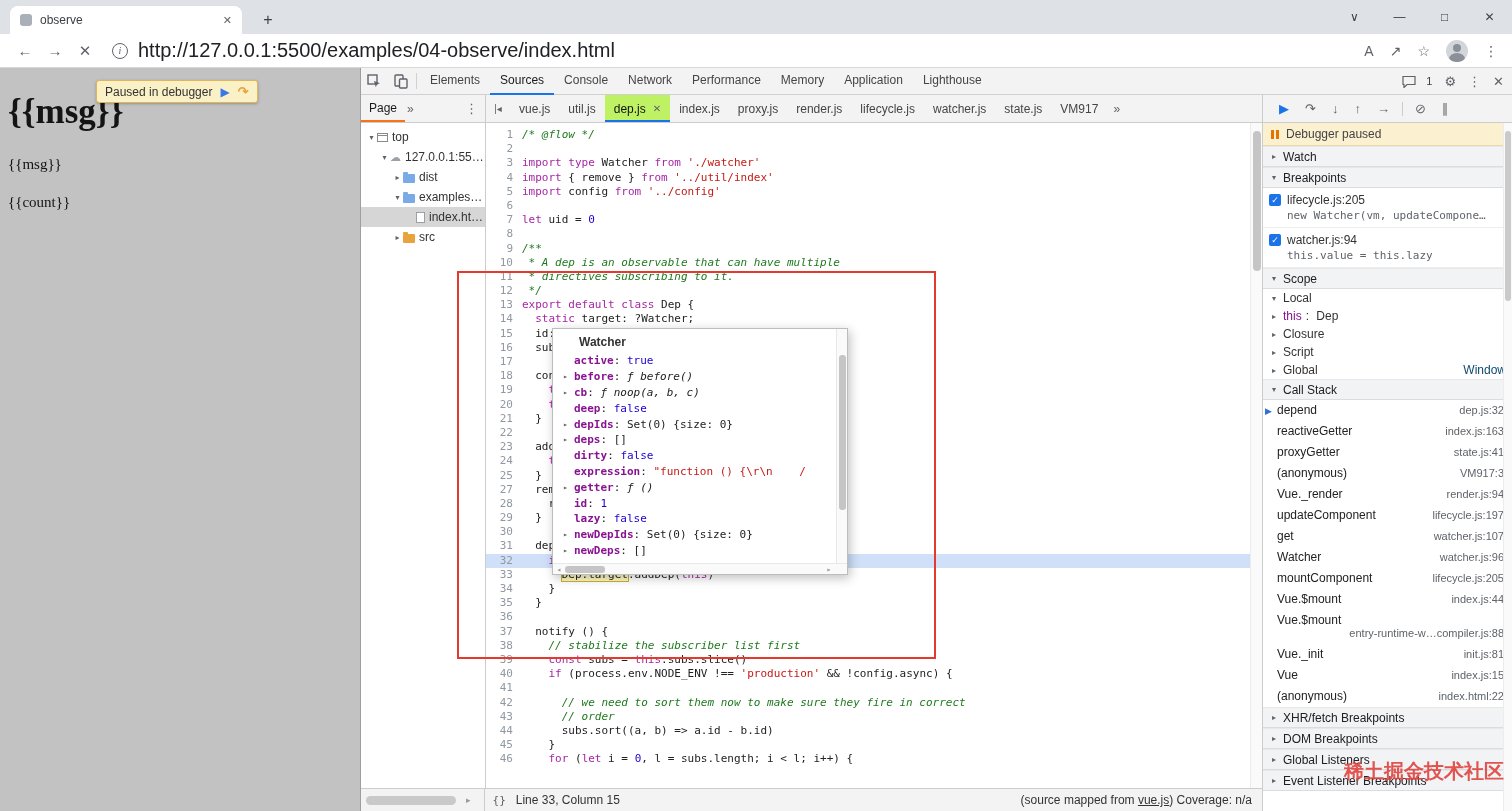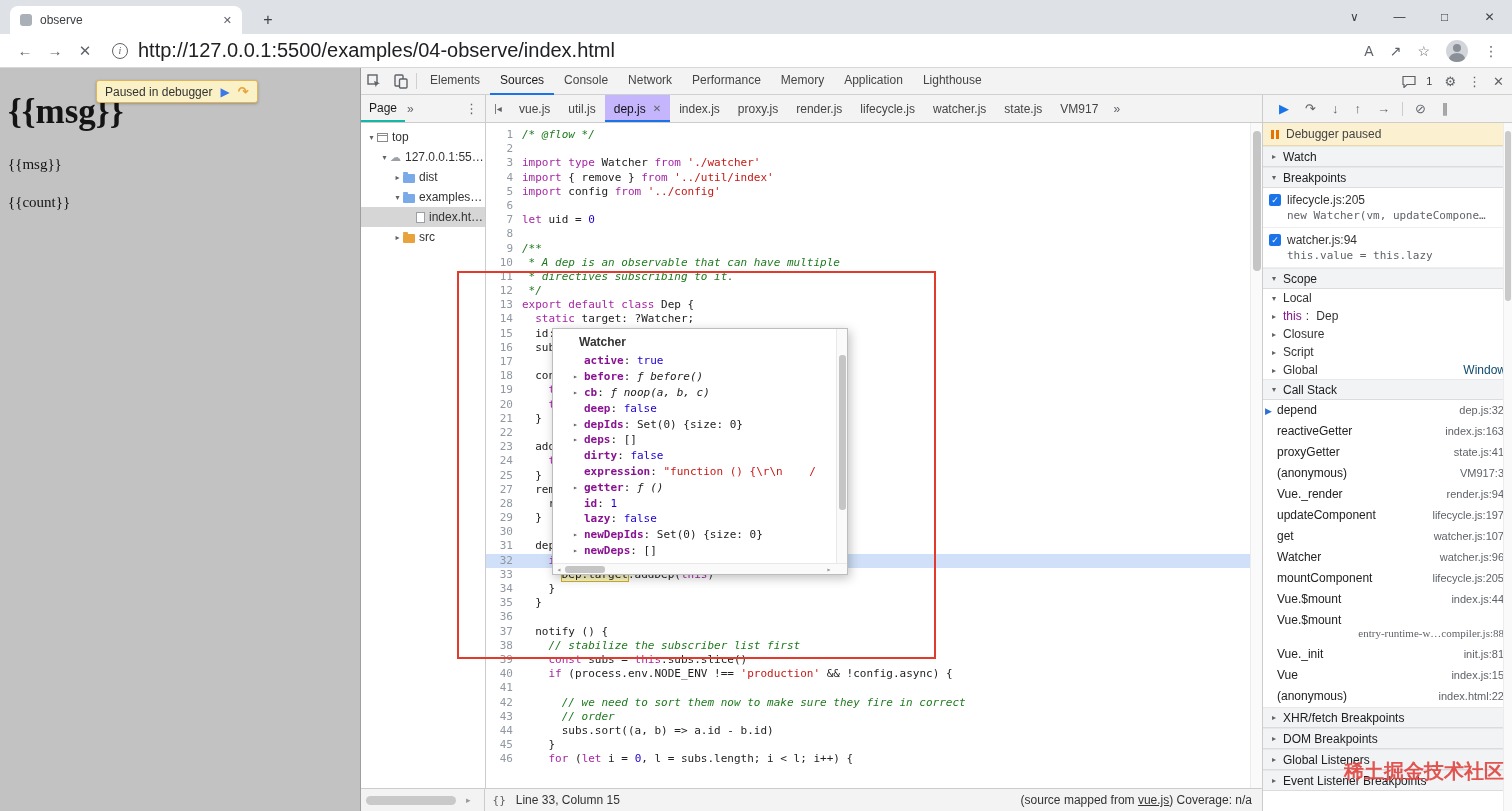--- a/index.html
+++ b/index.html
@@ -55,21 +55,21 @@
   .dt-right { margin-left:auto; display:flex; align-items:center; gap:12px; padding-right:8px; }
   .badge-num { font-size:11px; color:#3c4043; margin-left:-8px; }
   .dt-ic { font-size:13px; color:#5f6368; }
 
   .dt-body { position:absolute; left:0; top:27px; right:0; bottom:0; display:flex; }
 
   
   .nav-col { width:125px; flex:none; border-right:1px solid #ccc; display:flex; flex-direction:column; padding-bottom:23px; }
   .nav-header { height:28px; flex:none; background:#f3f3f3; border-bottom:1px solid #ccc; display:flex; align-items:center; }
   .nav-tab { font-size:12px; color:#1a1a1a; padding:0 8px; height:100%; display:flex; align-items:center;
-    border-bottom:2px solid #14b8a6; }
+    border-bottom:2px solid #f97316; }
   .nav-more { color:#5f6368; font-size:12px; margin-left:2px; }
   .nav-menu { margin-left:auto; padding:0 7px; color:#5f6368; font-size:13px; }
   .tree { flex:1; background:#fff; padding-top:4px; font-size:12px; color:#333; overflow:hidden; }
   .tree-row { height:20px; display:flex; align-items:center; white-space:nowrap; overflow:hidden; }
   .tree-row.selected { background:#d6d6d6; }
   .tr-arrow { width:11px; font-size:8px; color:#5f6368; text-align:center; flex:none; }
   .tr-label { margin-left:4px; overflow:hidden; text-overflow:ellipsis; }
   .tr-ic { flex:none; display:inline-block; }
   .ic-frame { width:11px; height:9px; border:1px solid #8a8a8a; position:relative; }
   .ic-frame::before { content:''; position:absolute; left:0; top:1px; width:100%; height:1px; background:#8a8a8a; }
@@ -80,21 +80,21 @@
   .ic-folder-blue::before, .ic-folder-orange::before { content:''; position:absolute; left:0; top:-2px; width:5px; height:2px;
     background:inherit; border-radius:1px 1px 0 0; }
   .ic-file { width:9px; height:11px; background:#fff; border:1px solid #9aa0a6; }
 
   
   .editor-col { flex:1; min-width:0; display:flex; flex-direction:column; position:relative; padding-bottom:23px; }
   .ed-tabs { height:28px; flex:none; background:#f3f3f3; border-bottom:1px solid #ccc; display:flex; align-items:center; }
   .ed-left { width:24px; text-align:center; color:#5f6368; font-size:10px; flex:none; }
   .ed-tabstrip { display:flex; height:100%; }
   .ed-tab { height:100%; display:flex; align-items:center; padding:0 9px; font-size:12px; color:#454545; white-space:nowrap; }
-  .ed-tab.active { background:#c4b5fd; color:#111; box-shadow:inset 0 -2px 0 #1a73e8; }
+  .ed-tab.active { background:#bef264; color:#111; box-shadow:inset 0 -2px 0 #1a73e8; }
   .ed-close { margin-left:7px; color:#5f6368; font-size:10px; }
   .ed-overflow { color:#5f6368; padding:0 6px; font-size:12px; }
   .code-wrap { flex:1; position:relative; background:#fff; overflow:hidden; }
   .code-lines { position:absolute; left:0; top:5px; right:12px; font-family:"DejaVu Sans Mono",monospace;
     font-size:11px; line-height:14.2px; }
   .crow { display:flex; height:14.2px; white-space:pre; }
   .crow.exec { background:#cfe0f8; }
   .lnum { width:36px; flex:none; text-align:right; padding-right:9px; color:#9198a1; }
   .tk-kw { color:#a626a4; }
   .tk-str { color:#c41a16; }
@@ -126,42 +126,42 @@
   .bp-code { margin:2px 0 0 18px; font-family:"DejaVu Sans Mono",monospace; font-size:11px; color:#5f6368;
     white-space:nowrap; overflow:hidden; height:14px; }
   .scope-row { height:18px; display:flex; align-items:center; gap:4px; padding:0 6px; white-space:pre; }
   .sv-name { color:#881391; }
   .sv-val { color:#333; }
   .sg-right { margin-left:auto; color:#0c4a6e; }
   .cs-row { position:relative; display:flex; flex-wrap:wrap; align-items:center; padding:4px 8px 4px 14px; line-height:13px; }
   .cs-row.active::before { content:'▶'; position:absolute; left:2px; top:5px; color:#2f6fd6; font-size:9px; }
   .cs-fn { color:#222; }
   .cs-loc { margin-left:auto; color:#5f6368; font-size:11px; }
-  .cs-row.wrap .cs-loc { width:100%; text-align:right;font-family:Liberation Serif, serif; }
+  .cs-row.wrap .cs-loc { width:100%; text-align:right; }
   .side-scroll { position:absolute; right:0; top:28px; width:9px; bottom:0; background:#fafafa; border-left:1px solid #ececec; }
   .side-thumb { position:absolute; left:1px; top:8px; width:6px; height:170px; background:#cacaca; border-radius:3px; }
 
   
   .statusbar { position:absolute; left:0; right:250px; bottom:0; height:23px; background:#f3f3f3; border-top:1px solid #ccc;
     display:flex; align-items:center; font-size:12px; color:#333; z-index:5; }
   .sb-hscroll { width:96px; height:11px; margin-left:5px; position:relative; flex:none; }
   .sb-thumb { position:absolute; left:0; top:1px; width:90px; height:9px; background:#c9c9c9; border-radius:5px; }
   .sb-arrow { color:#9a9a9a; font-size:9px; margin:0 4px; }
   .sb-sep { width:1px; height:23px; background:#ccc; margin-right:8px; margin-left:9px; }
   .sb-pretty { color:#5f6368; margin-right:10px; font-family:"DejaVu Sans Mono",monospace; font-size:11px; }
   .sb-pos { color:#333; }
   .sb-right { margin-left:auto; padding-right:10px; color:#333; }
   .sb-link { color:#333; text-decoration:underline; cursor:pointer; }
 
   
   .popover { position:absolute; left:552px; top:328px; width:296px; height:247px; background:#fff; border:1px solid #bdbdbd;
     box-shadow:2px 3px 10px rgba(0,0,0,.25); z-index:30; font-family:"DejaVu Sans Mono",monospace; font-size:11px; overflow:hidden; }
   .pop-title { font-family:"Liberation Sans",sans-serif; font-size:12px; font-weight:600; color:#333; padding:6px 0 3px 26px; }
   .pop-props { position:absolute; left:0; top:24px; right:11px; bottom:11px; overflow:hidden; }
-  .pp-row { display:flex; align-items:center; height:15.8px; padding-left:20px; white-space:pre; }
+  .pp-row { display:flex; align-items:center; height:15.8px; padding-left:10px; white-space:pre; }
   .pp-arrow { width:11px; font-size:8px; color:#696969; flex:none; }
   .pp-name { color:#881391; font-weight:bold; }
   .pp-colon { color:#222; }
   .pv-b { color:#1c00cf; }
   .pv-s { color:#c41a16; }
   .pv-f { font-style:italic; color:#222; }
   .pv-p { color:#222; }
   .pop-vscroll { position:absolute; right:0; top:0; bottom:11px; width:11px; background:#fafafa; border-left:1px solid #e8e8e8; }
   .pv-thumb { position:absolute; left:2px; top:26px; width:7px; height:155px; background:#c5c5c5; border-radius:3px; }
   .pop-hscroll { position:absolute; left:0; right:0; bottom:0; height:11px; background:#fafafa; border-top:1px solid #e8e8e8;

